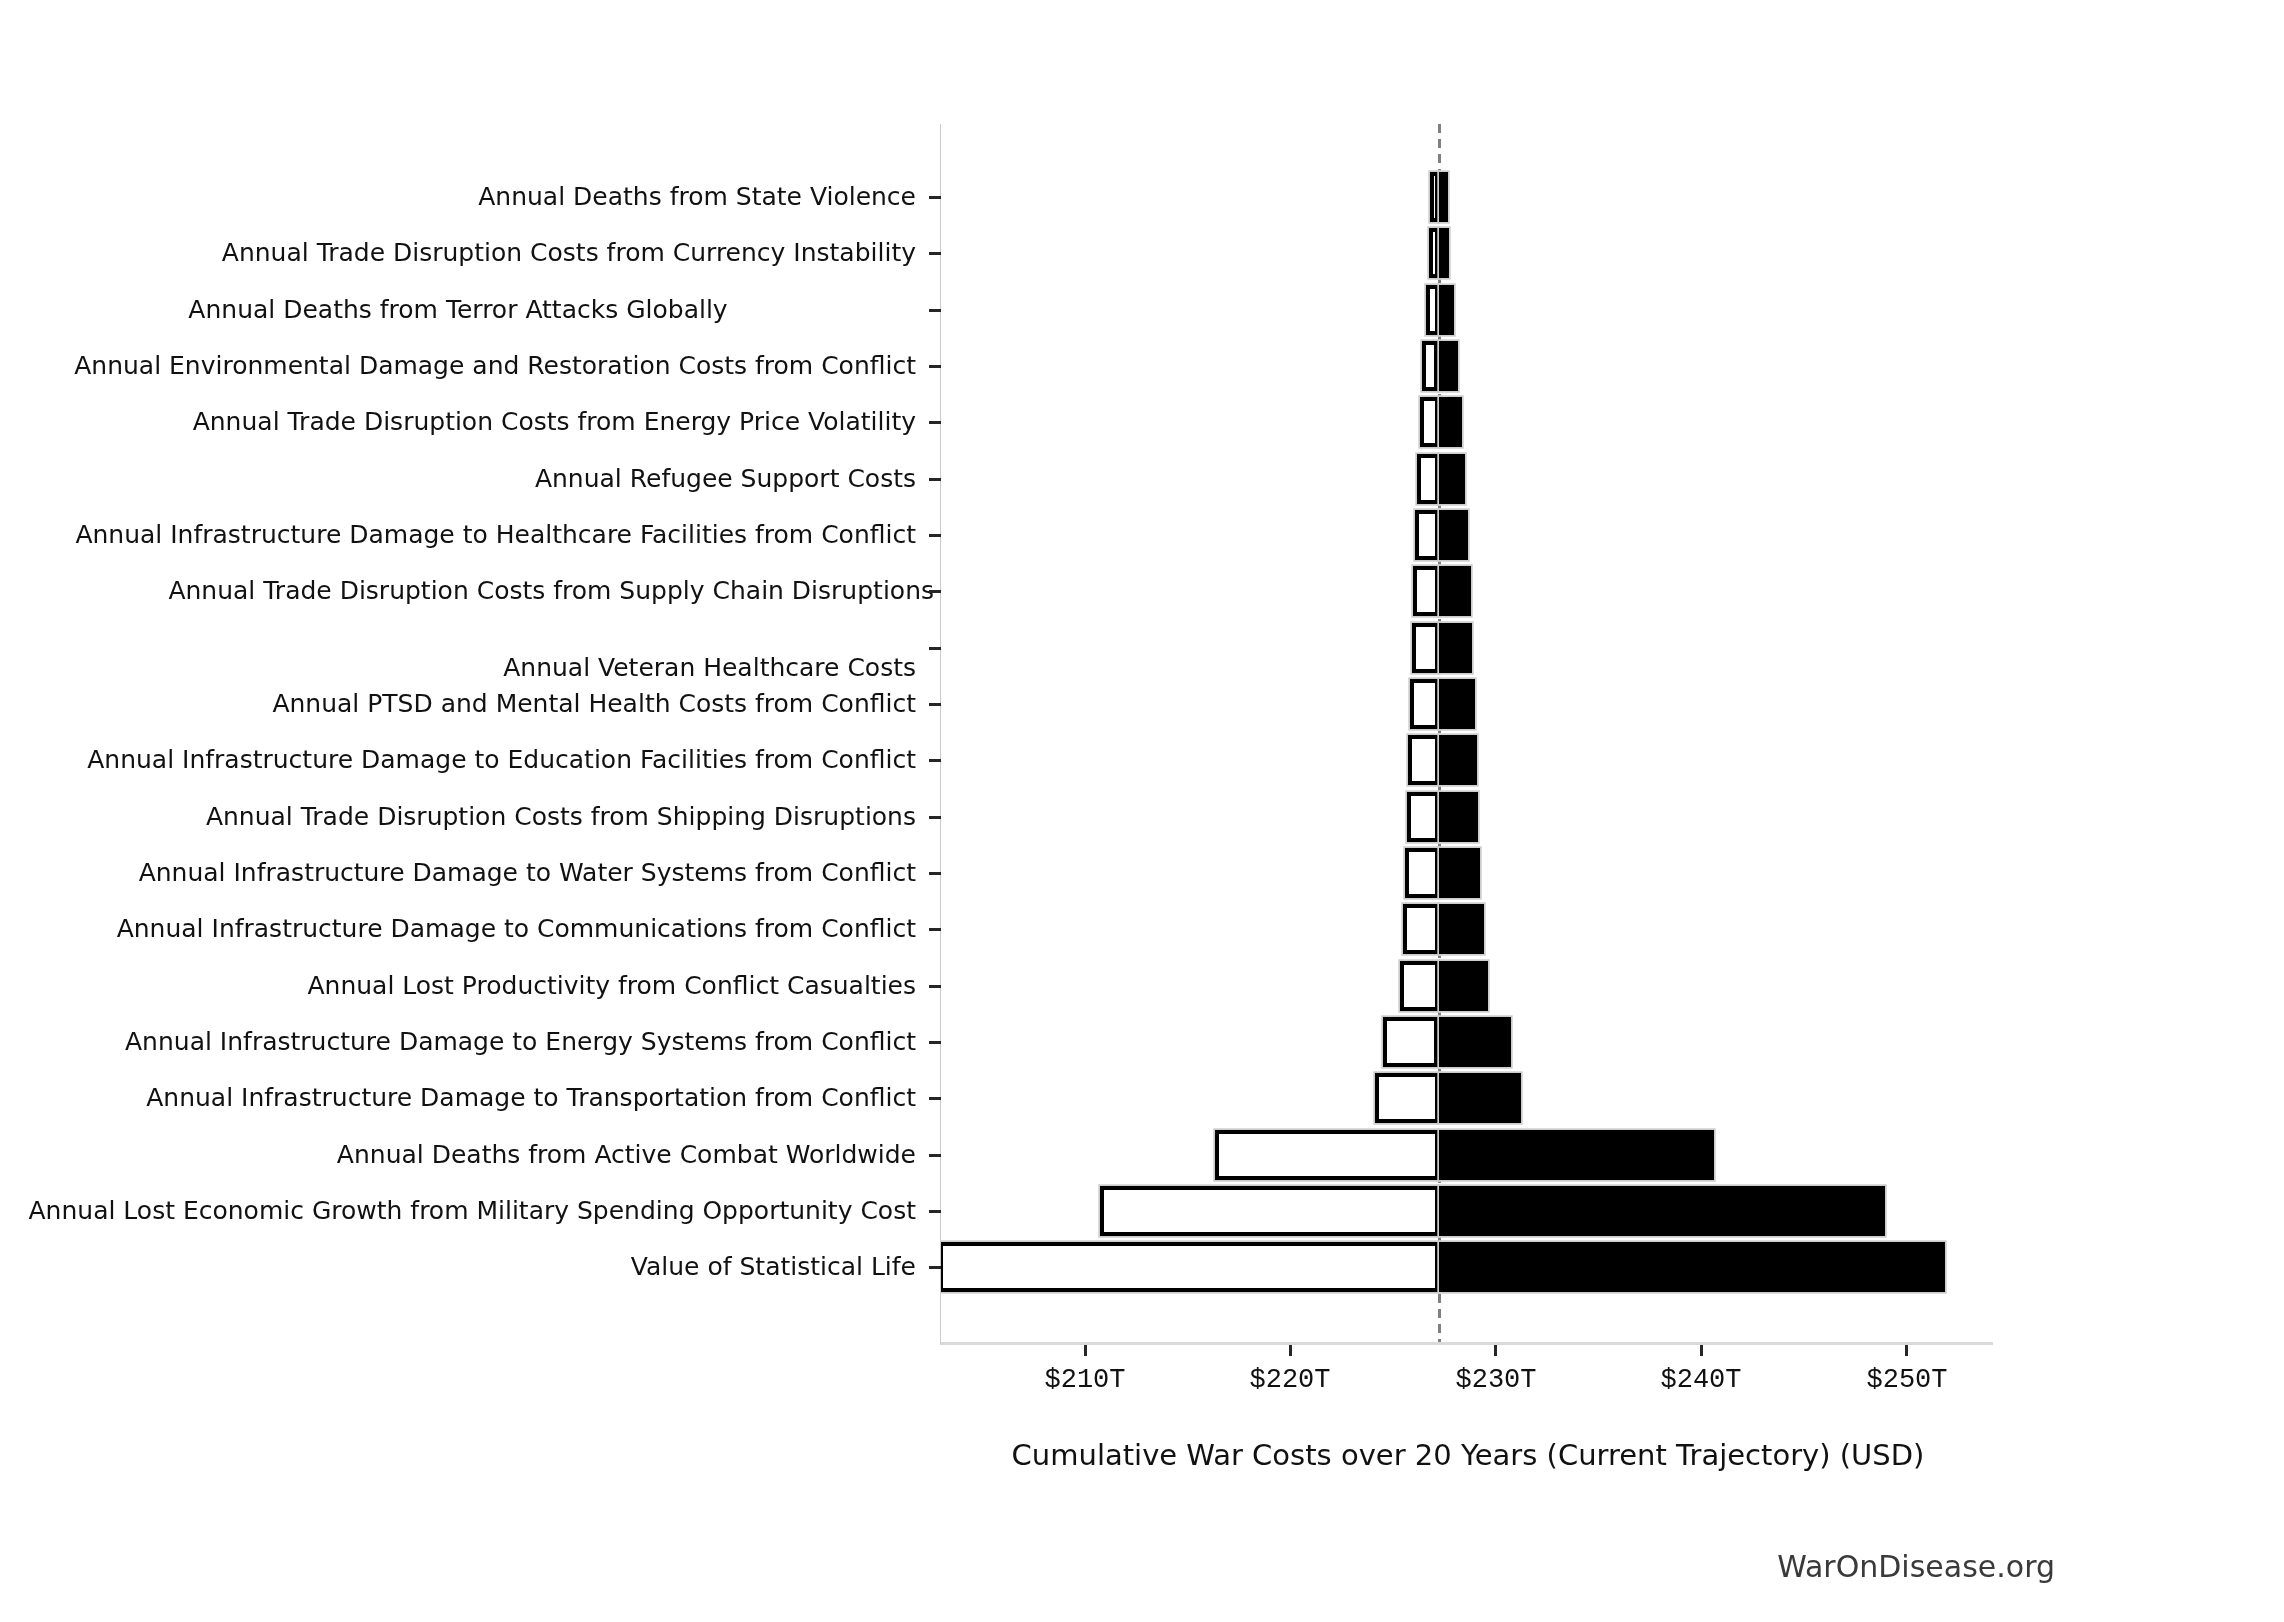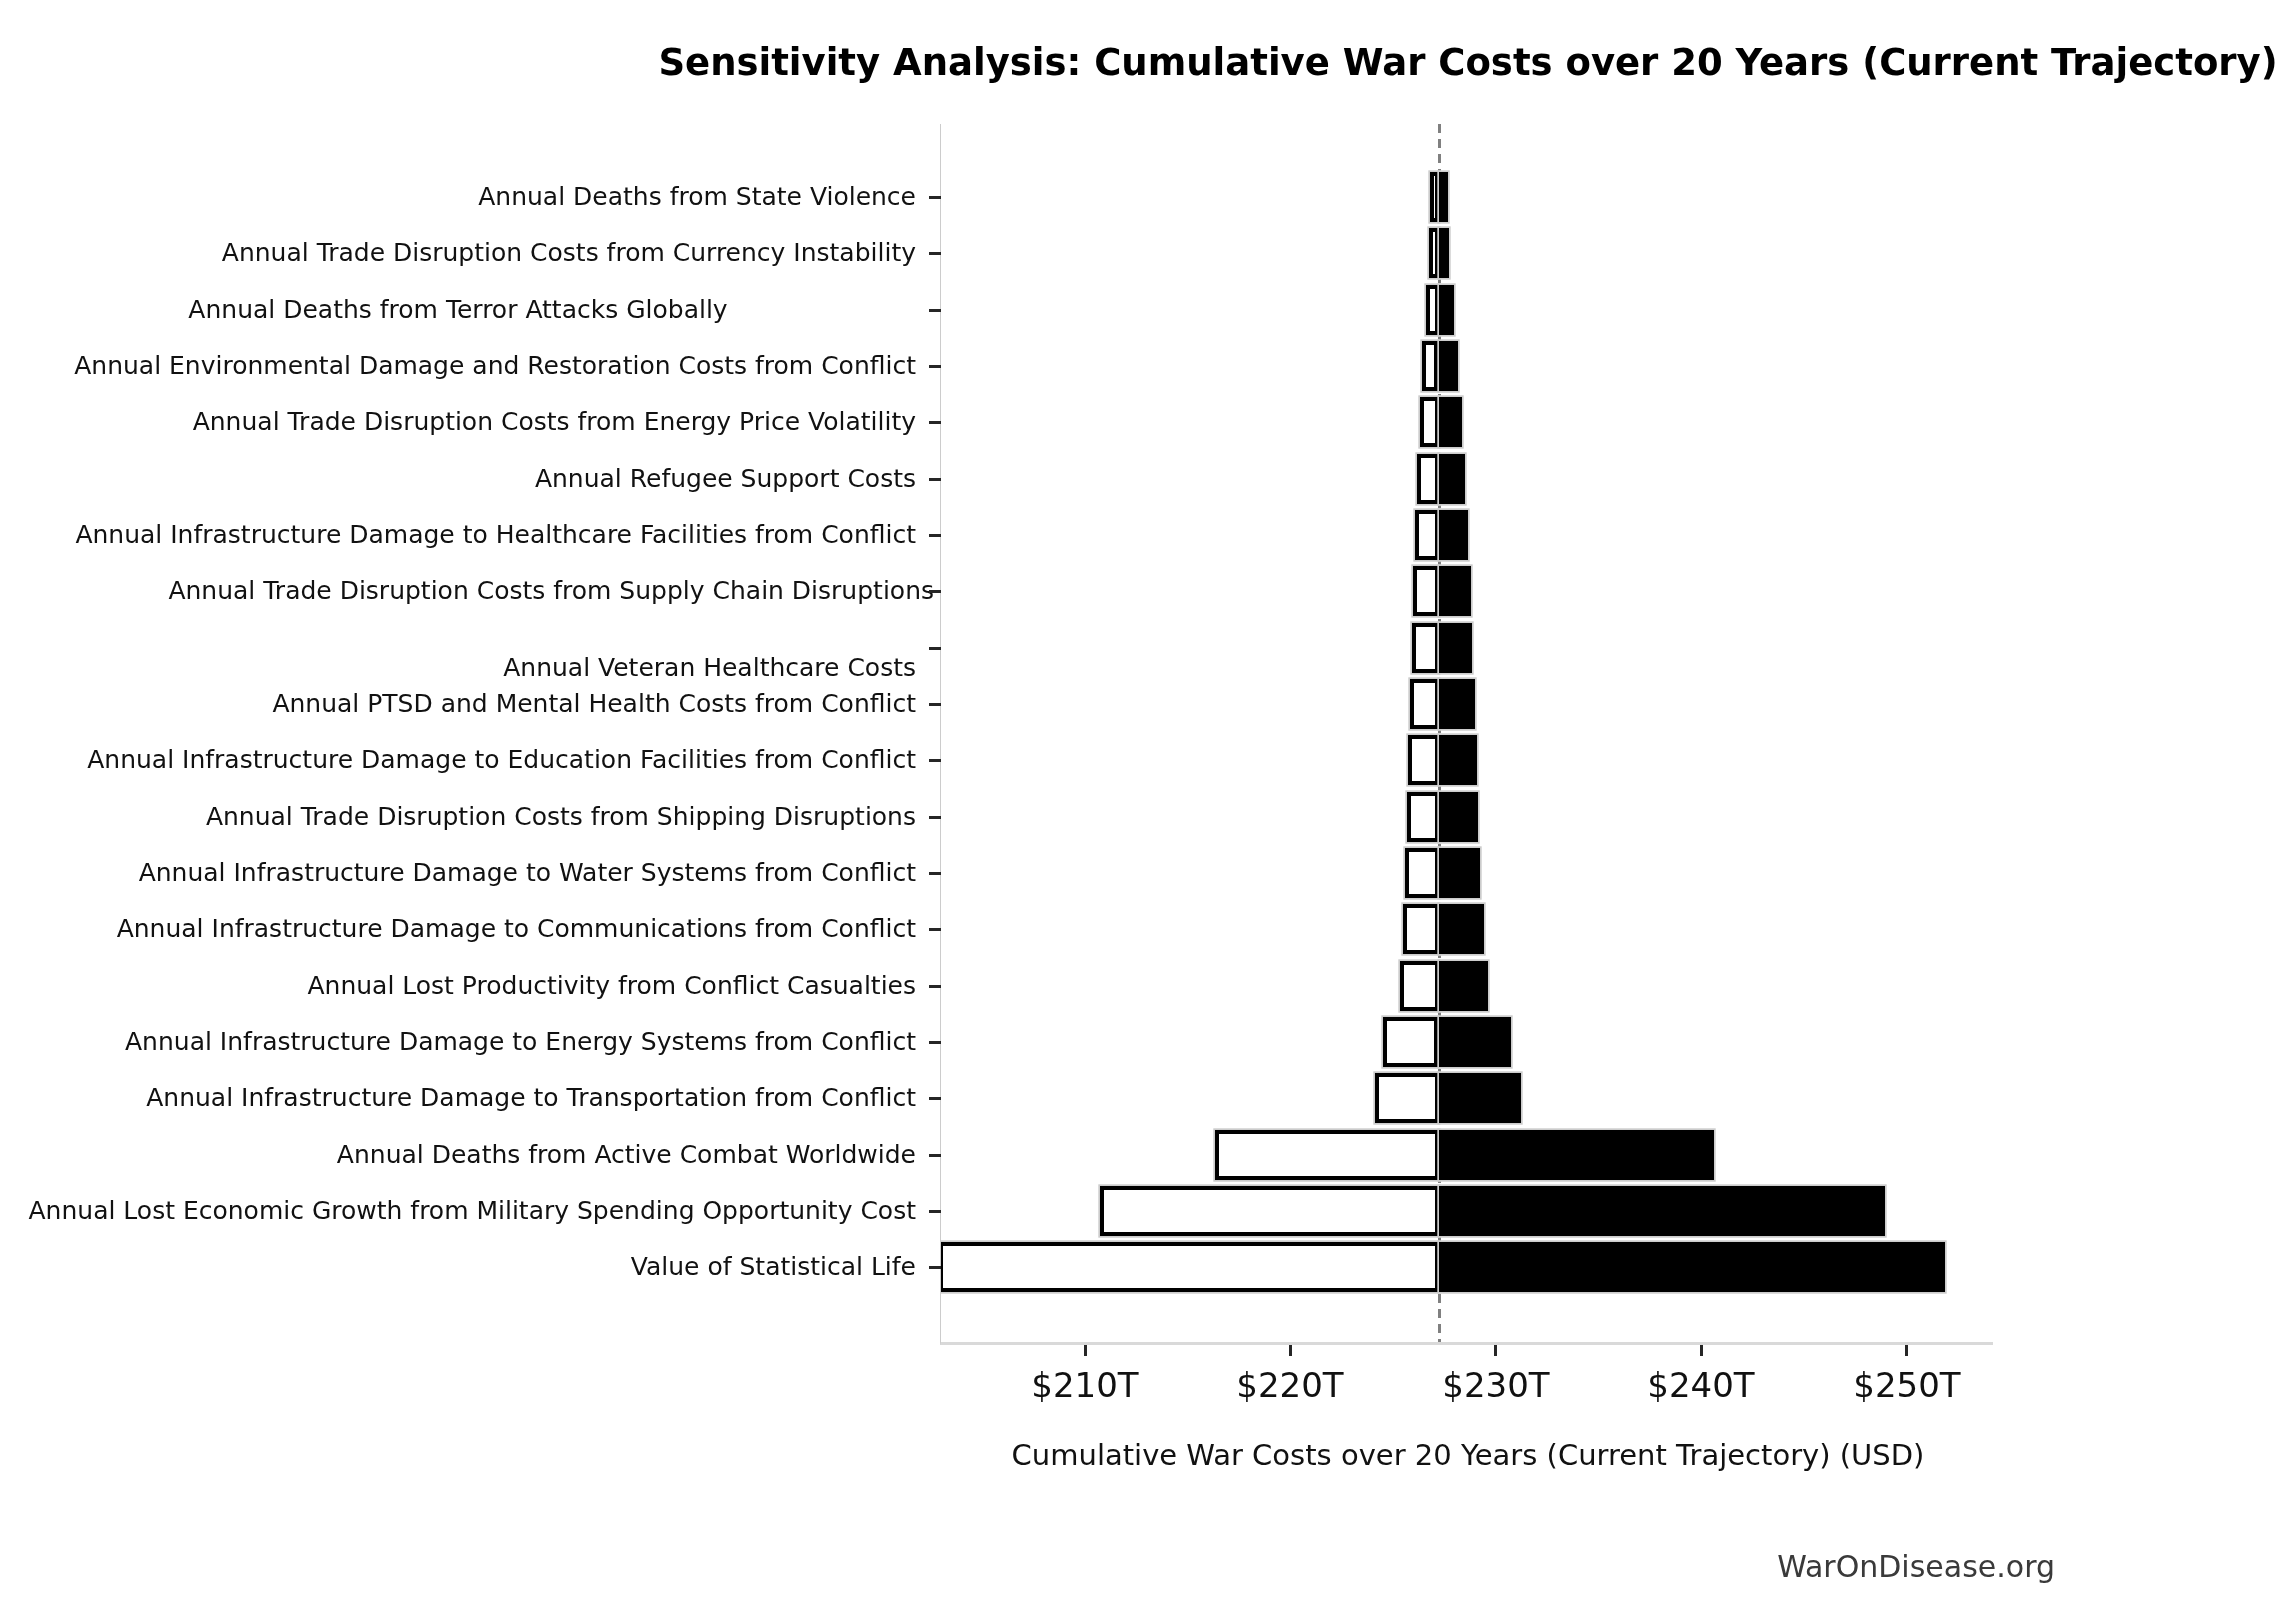--- a/index.html
+++ b/index.html
@@ -79,23 +79,24 @@
   .xtick {
     position: absolute;
     width: 2.5px;
     height: 10.8px;
     background: #262626;
   }
   .xticklabel {
     position: absolute;
     width: 166px;
     text-align: center;
-    font-size: 34px;
+    font-size: 27px;
     color: #111111;
     white-space: nowrap;
+    font-family: Liberation Mono, monospace;
   }
   .xlabel {
     position: absolute;
     top: 1438px;
     left: 1468px;
     transform: translateX(-50%);
     white-space: nowrap;
     font-size: 29px;
     color: #111111;
   }
@@ -106,21 +107,20 @@
     transform: translateX(-100%);
     white-space: nowrap;
     font-size: 30px;
     color: #3a3a3a;
   }
 </style>
 </head>
 <body>
 
 <div class="canvas">
-  <div class="chart-title">Sensitivity Analysis: Cumulative War Costs over 20 Years (Current Trajectory)</div>
 
   <div class="plot" id="plot">
     <div class="baseline" id="baseline" style="left: 497px;"></div>
   <div class="bar bar-low" style="left: 489px; width: 9.2px; top: 48px;"></div>
       <div class="bar bar-high" style="left: 498px; width: 9.2px; top: 48px;"></div>
       <div class="bar bar-low" style="left: 488px; width: 10.3px; top: 104px;"></div>
       <div class="bar bar-high" style="left: 498px; width: 10.3px; top: 104px;"></div>
       <div class="bar bar-low" style="left: 485px; width: 13.4px; top: 161px;"></div>
       <div class="bar bar-high" style="left: 498px; width: 15.4px; top: 161px;"></div>
       <div class="bar bar-low" style="left: 481px; width: 16.4px; top: 217px;"></div>

